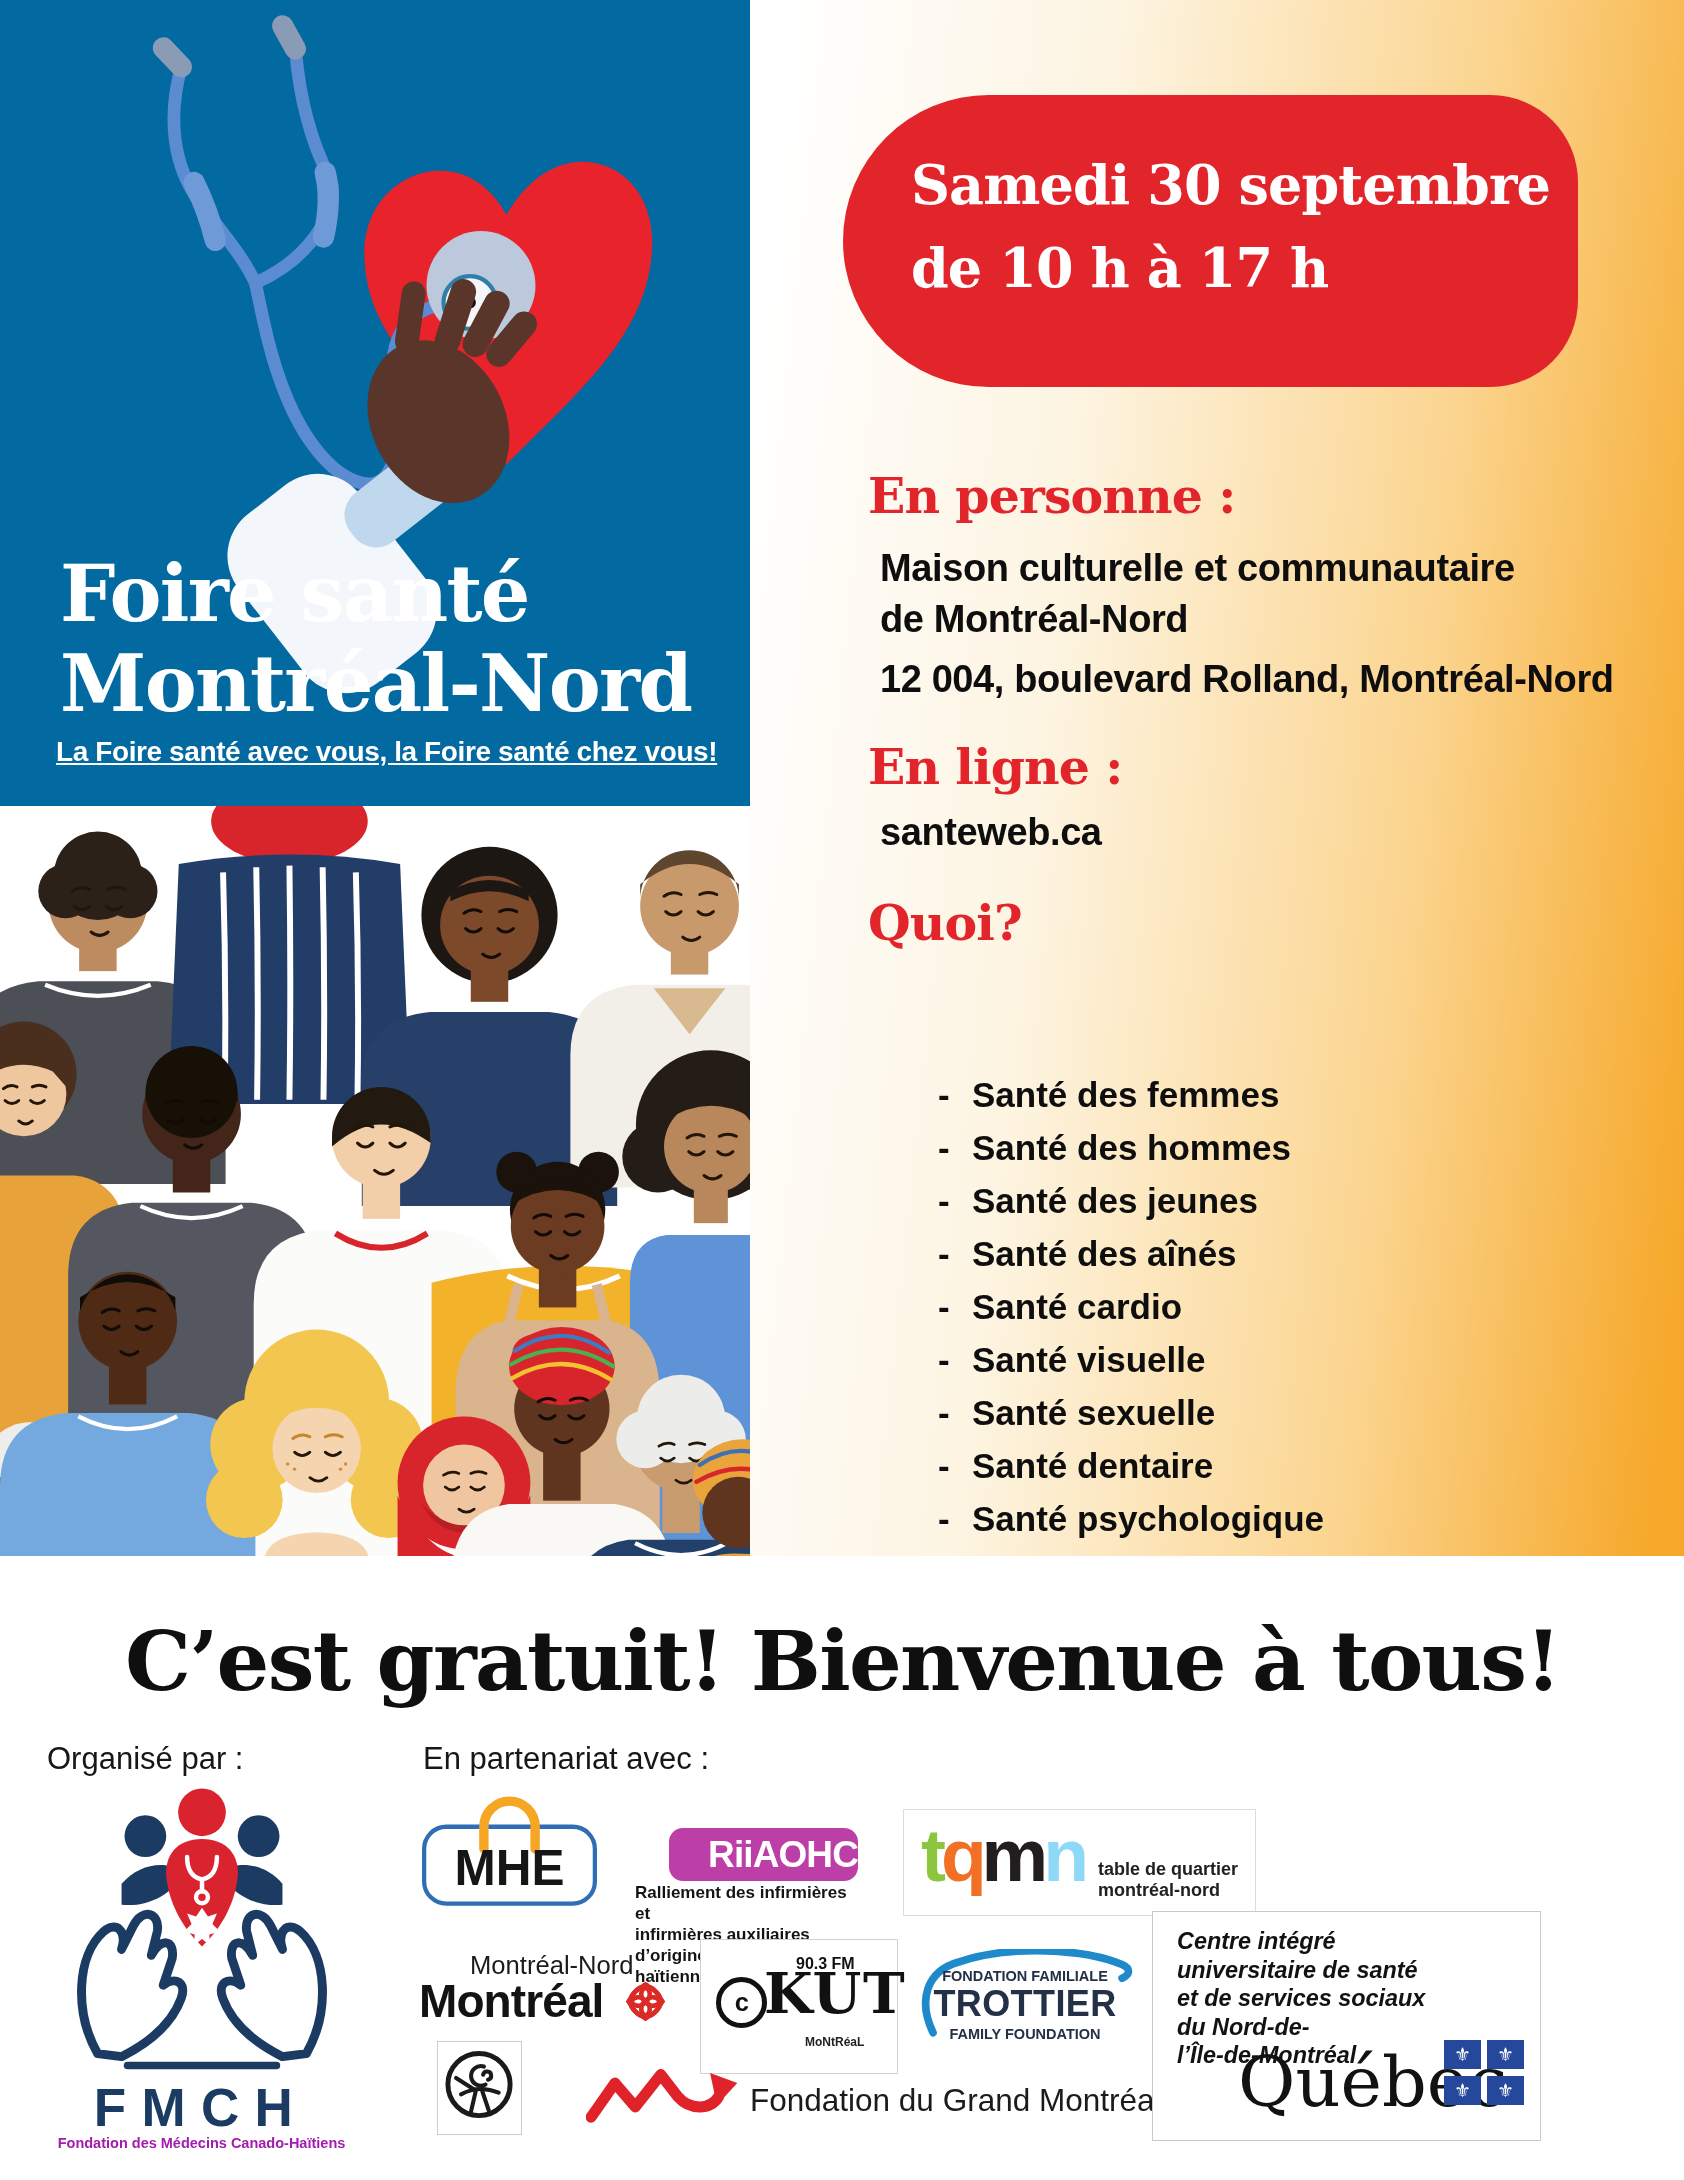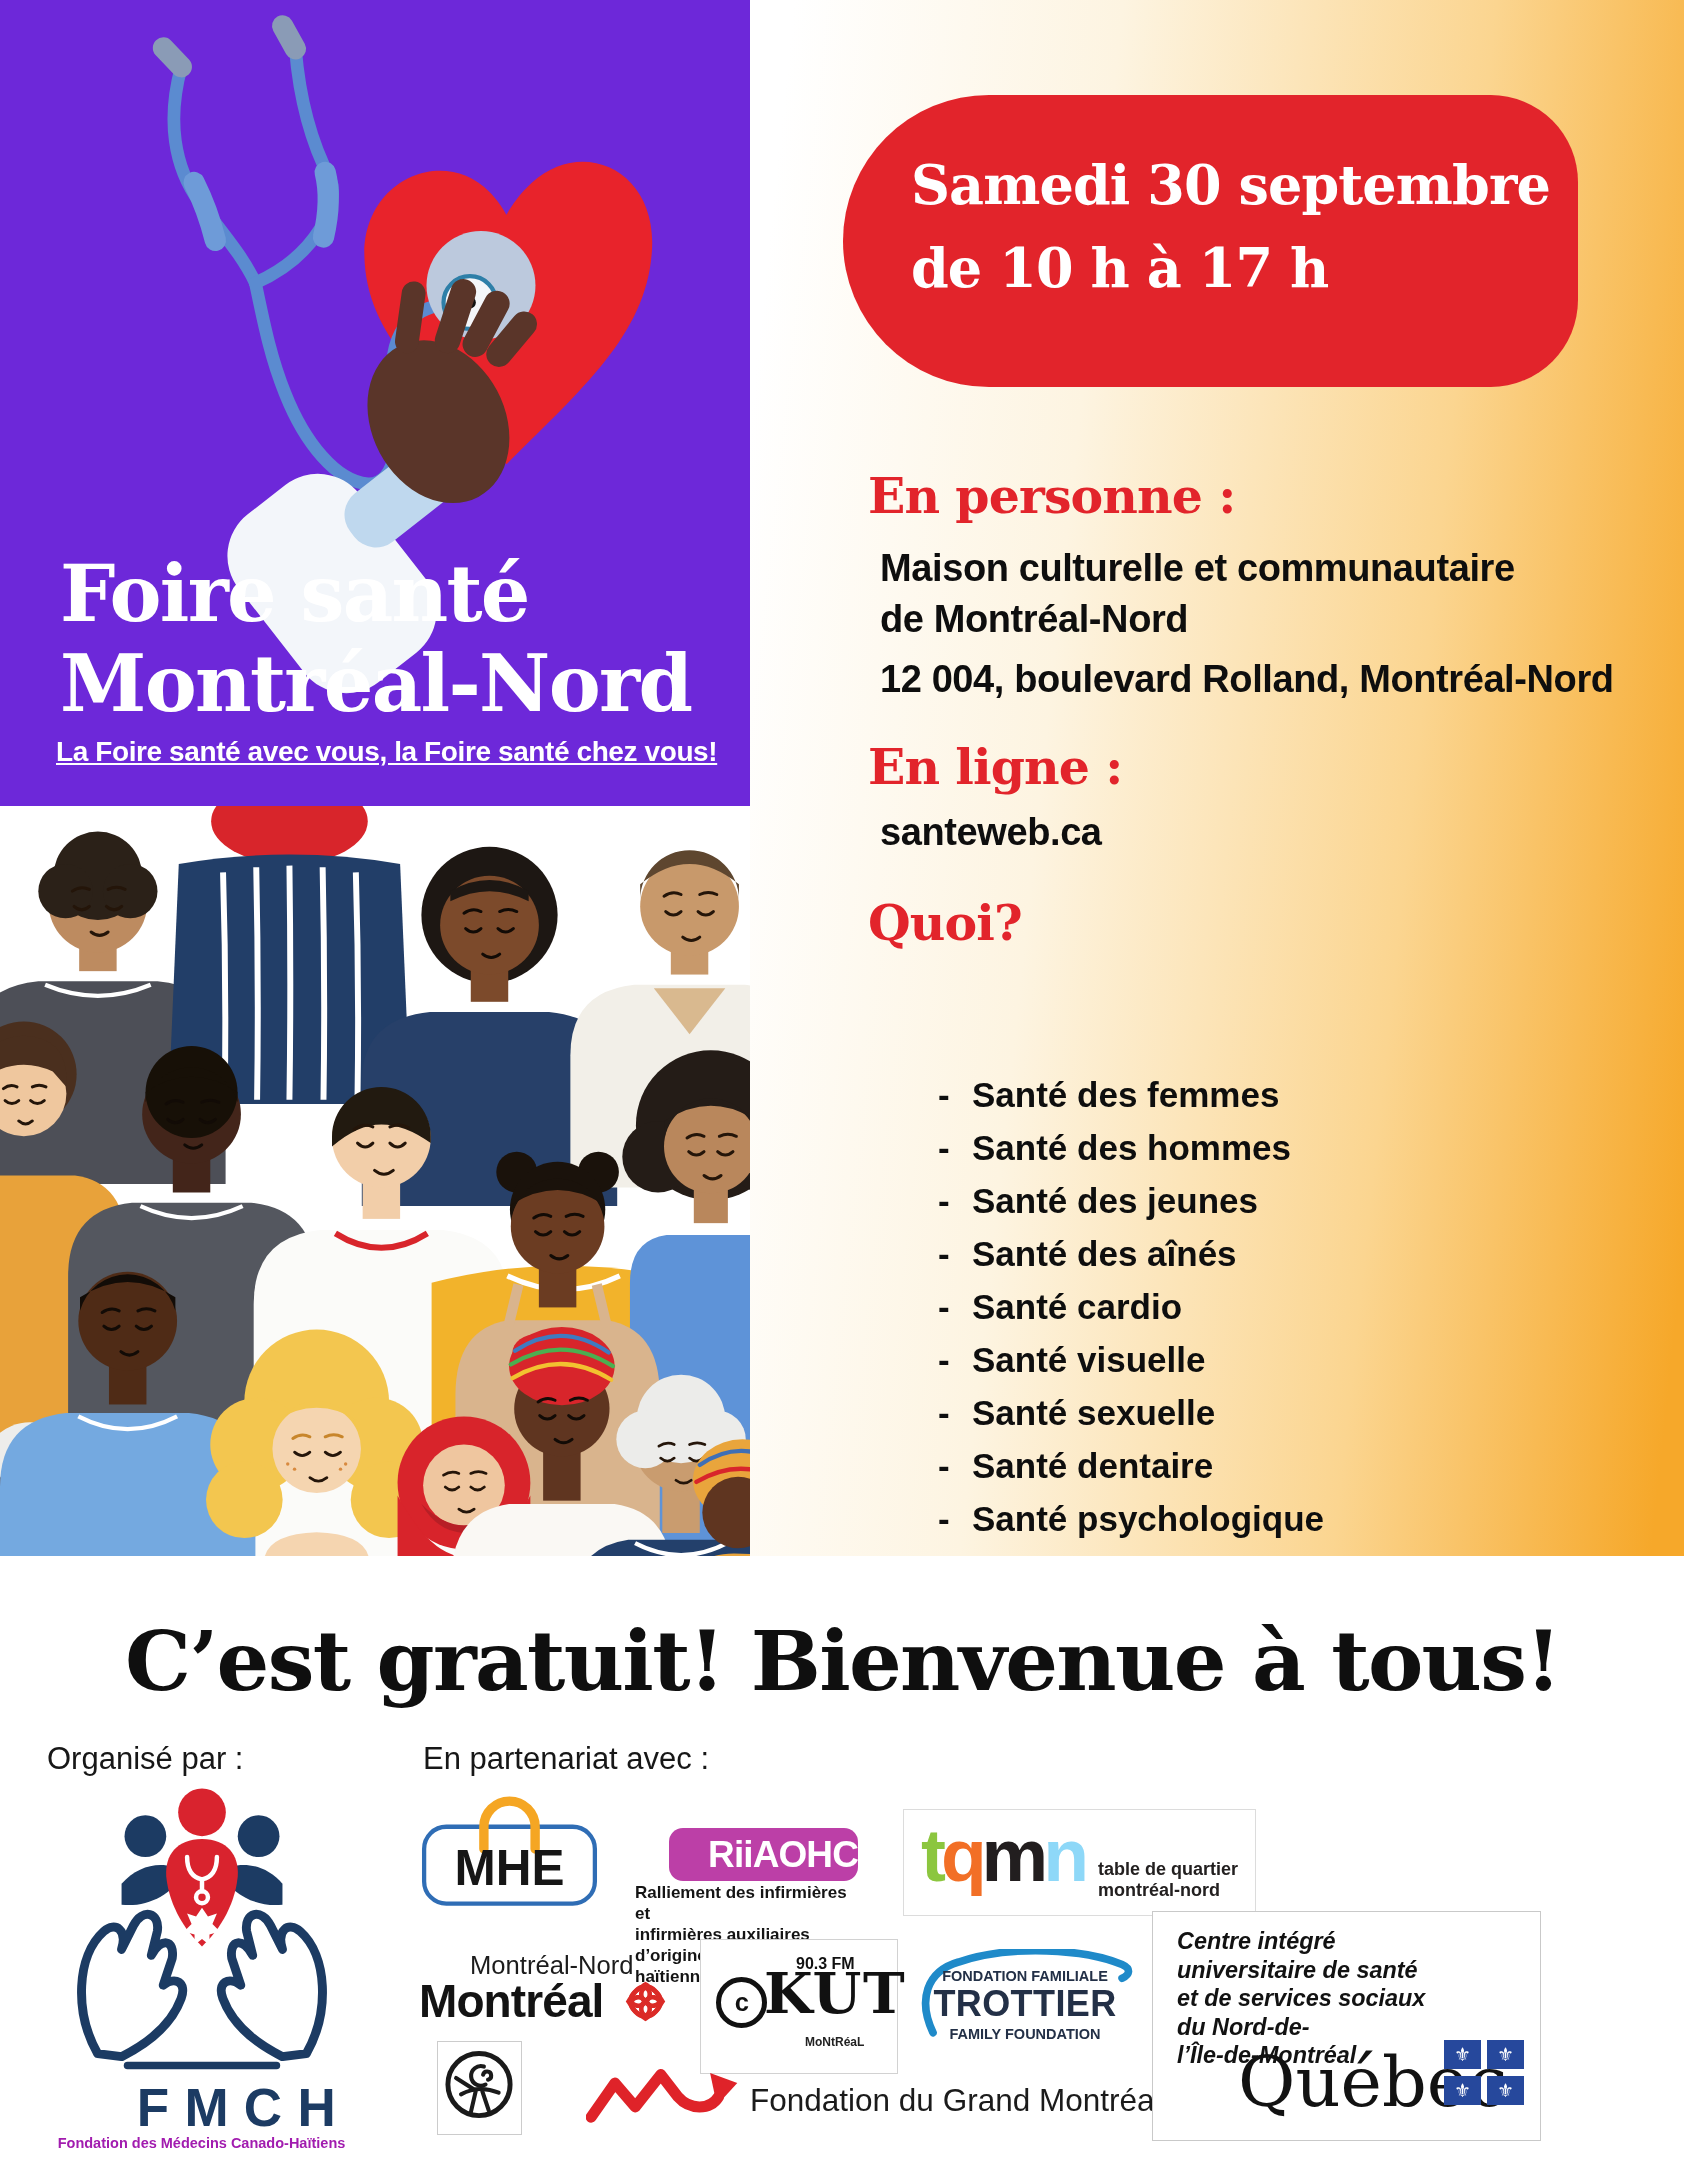--- a/index.html
+++ b/index.html
@@ -1,20 +1,20 @@
 <!DOCTYPE html>
 <html style="font-size:13.6px"><head>
 <meta charset="utf-8">
 <style>
   html,body{margin:0;padding:0;background:#ffffff;}
   .poster{position:relative;width:1685px;height:2181px;background:#ffffff;overflow:hidden;
           font-family:"Liberation Sans",sans-serif;color:#111;}
   
   .left-col{position:absolute;left:0;top:0;width:750px;height:1556px;}
-  .orange-block{position:absolute;left:0;top:0;width:750px;height:806px;background:#6d28d9;}
+  .orange-block{position:absolute;left:0;top:0;width:750px;height:806px;background:#0369a1;}
   .illu{position:absolute;left:0;top:0;width:750px;height:806px;}
   .title{position:absolute;left:60px;top:549px;font-family:"DejaVu Serif","Liberation Serif",serif;
          font-weight:bold;font-size:78px;line-height:90px;color:#ffffff;letter-spacing:-1.7px;}
   .subtitle{position:absolute;left:56px;top:736px;font-size:28px;font-weight:bold;color:#ffffff;letter-spacing:-0.4px;text-decoration:underline;}
   .crowd{position:absolute;left:0;top:806px;width:750px;height:750px;background:#ffffff;}
   
   .right-col{position:absolute;left:750px;top:0;width:934px;height:1556px;
              background:linear-gradient(96deg,#ffffff 4%,#fdf4e1 34%,#fbd590 68%,#f6a82a 97%);}
   .date-banner{position:absolute;left:93px;top:95px;width:735px;height:292px;background:#E2242B;
                border-radius:149px 89px 89px 149px;color:#fff;
@@ -29,21 +29,21 @@
   .what-row{height:53px;line-height:53px;font-weight:bold;font-size:35px;color:#0e0e0e;}
   .what-row .dash{display:inline-block;width:34px;}
   
   .free-banner{position:absolute;left:0;width:1685px;top:1612px;text-align:center;
                font-family:"DejaVu Serif","Liberation Serif",serif;font-weight:bold;
                font-size:83px;color:#0f0f0f;letter-spacing:-1.7px;}
   .org-label{position:absolute;left:47px;top:1741px;font-size:31px;color:#171717;}
   .part-label{position:absolute;left:423px;top:1741px;font-size:31px;color:#171717;}
   
   .fmch-icon{position:absolute;left:53px;top:1787px;width:298px;height:286px;}
-  .fmch-acronym{position:absolute;left:51px;top:2077px;width:300px;text-align:right;
+  .fmch-acronym{position:absolute;left:51px;top:2077px;width:300px;text-align:center;
                 font-size:53px;font-weight:bold;color:#1C3B63;letter-spacing:15.3px;}
   .fmch-name{position:absolute;left:43px;top:2135px;width:317px;text-align:center;
              font-size:14.5px;font-weight:bold;color:#a21caf;}
   
   .mhe{position:absolute;left:419px;top:1796px;width:181px;height:111px;}
   
   .riiaohc-box{position:absolute;left:669px;top:1828px;width:189px;height:53px;background:#BC3FA7;
                border-radius:14px;color:#fff;text-align:right;line-height:53px;
                font-size:37px;font-weight:bold;letter-spacing:-0.9px;}
   .riiaohc-cap{position:absolute;left:635px;top:1882px;width:213px;font-size:17px;line-height:21px;

